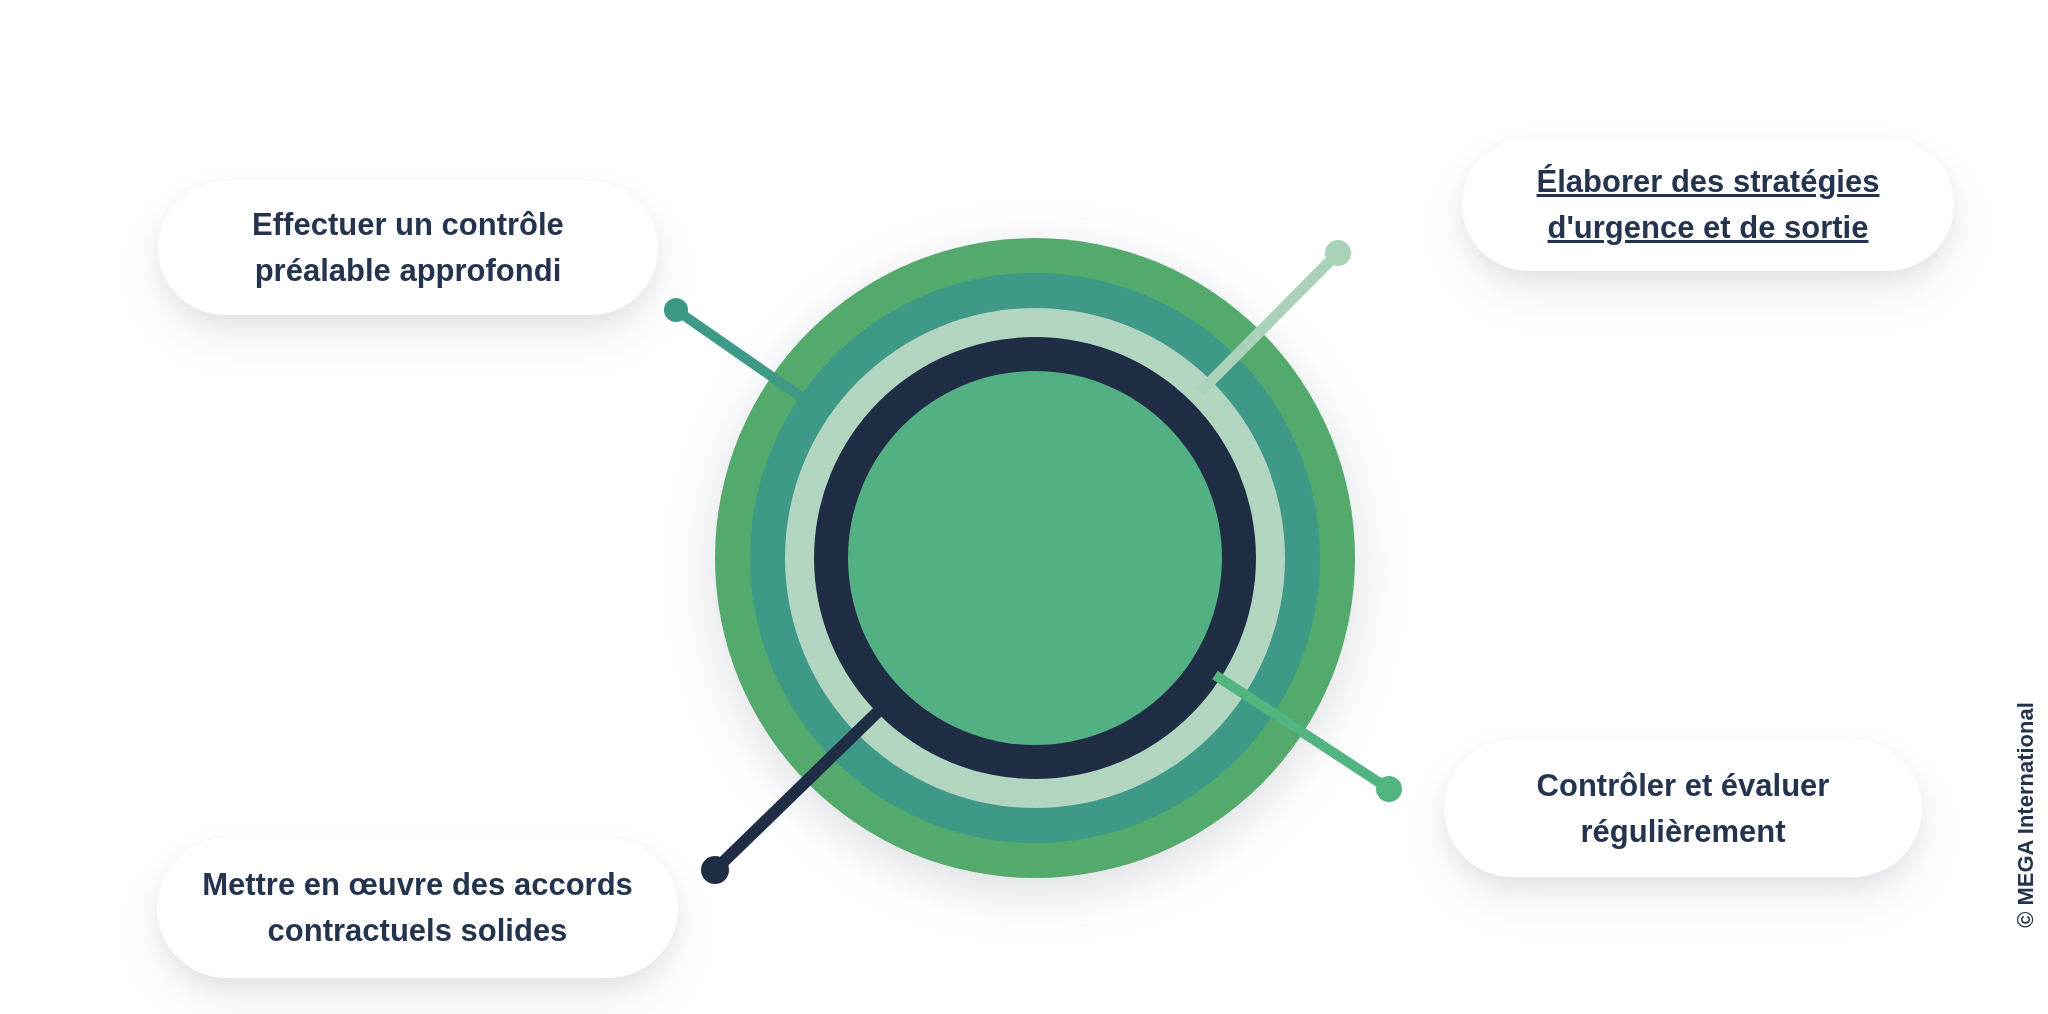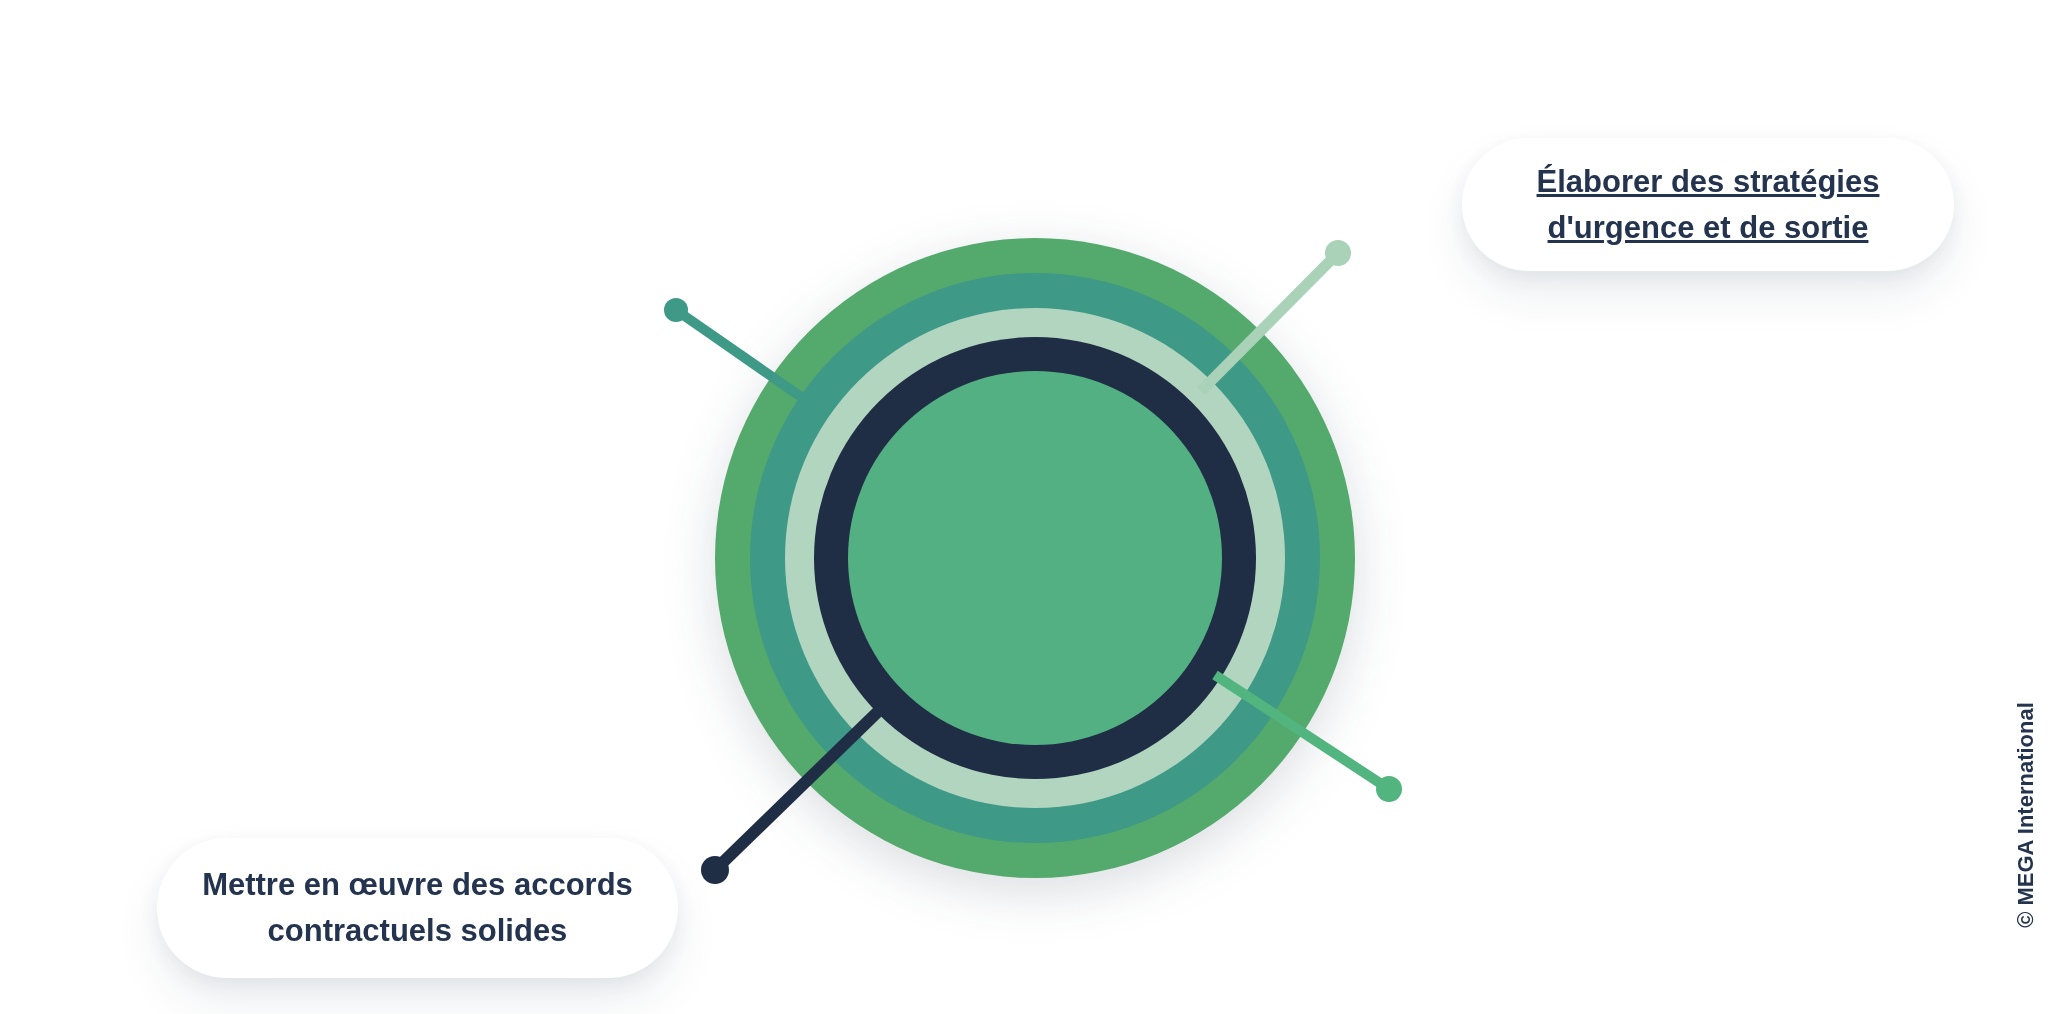--- a/index.html
+++ b/index.html
@@ -91,27 +91,35 @@
 
       <line x1="892" y1="698" x2="715" y2="870" stroke-width="12" stroke="#1f2d45"></line>
       <circle cx="715" cy="870" r="14" fill="#1f2d45"></circle>
 
       <line x1="1215" y1="675" x2="1389" y2="789" stroke-width="10" stroke="#52b47e"></line>
       <circle cx="1389" cy="789" r="13" fill="#52b47e"></circle>
     </g>
   </svg>
 
 
+  <div class="pill pill-top-left">
+    <span>Effectuer un contrôle
+préalable approfondi</span>
+  </div>
 
   <div class="pill pill-top-right">
     <span>Élaborer des stratégies
 d'urgence et de sortie</span>
   </div>
 
   <div class="pill pill-bottom-left">
     <span>Mettre en œuvre des accords
 contractuels solides</span>
   </div>
 
+  <div class="pill pill-bottom-right">
+    <span>Contrôler et évaluer
+régulièrement</span>
+  </div>
 
   <div class="copyright">© MEGA International</div>
 
 </div>
 
 </body></html>

